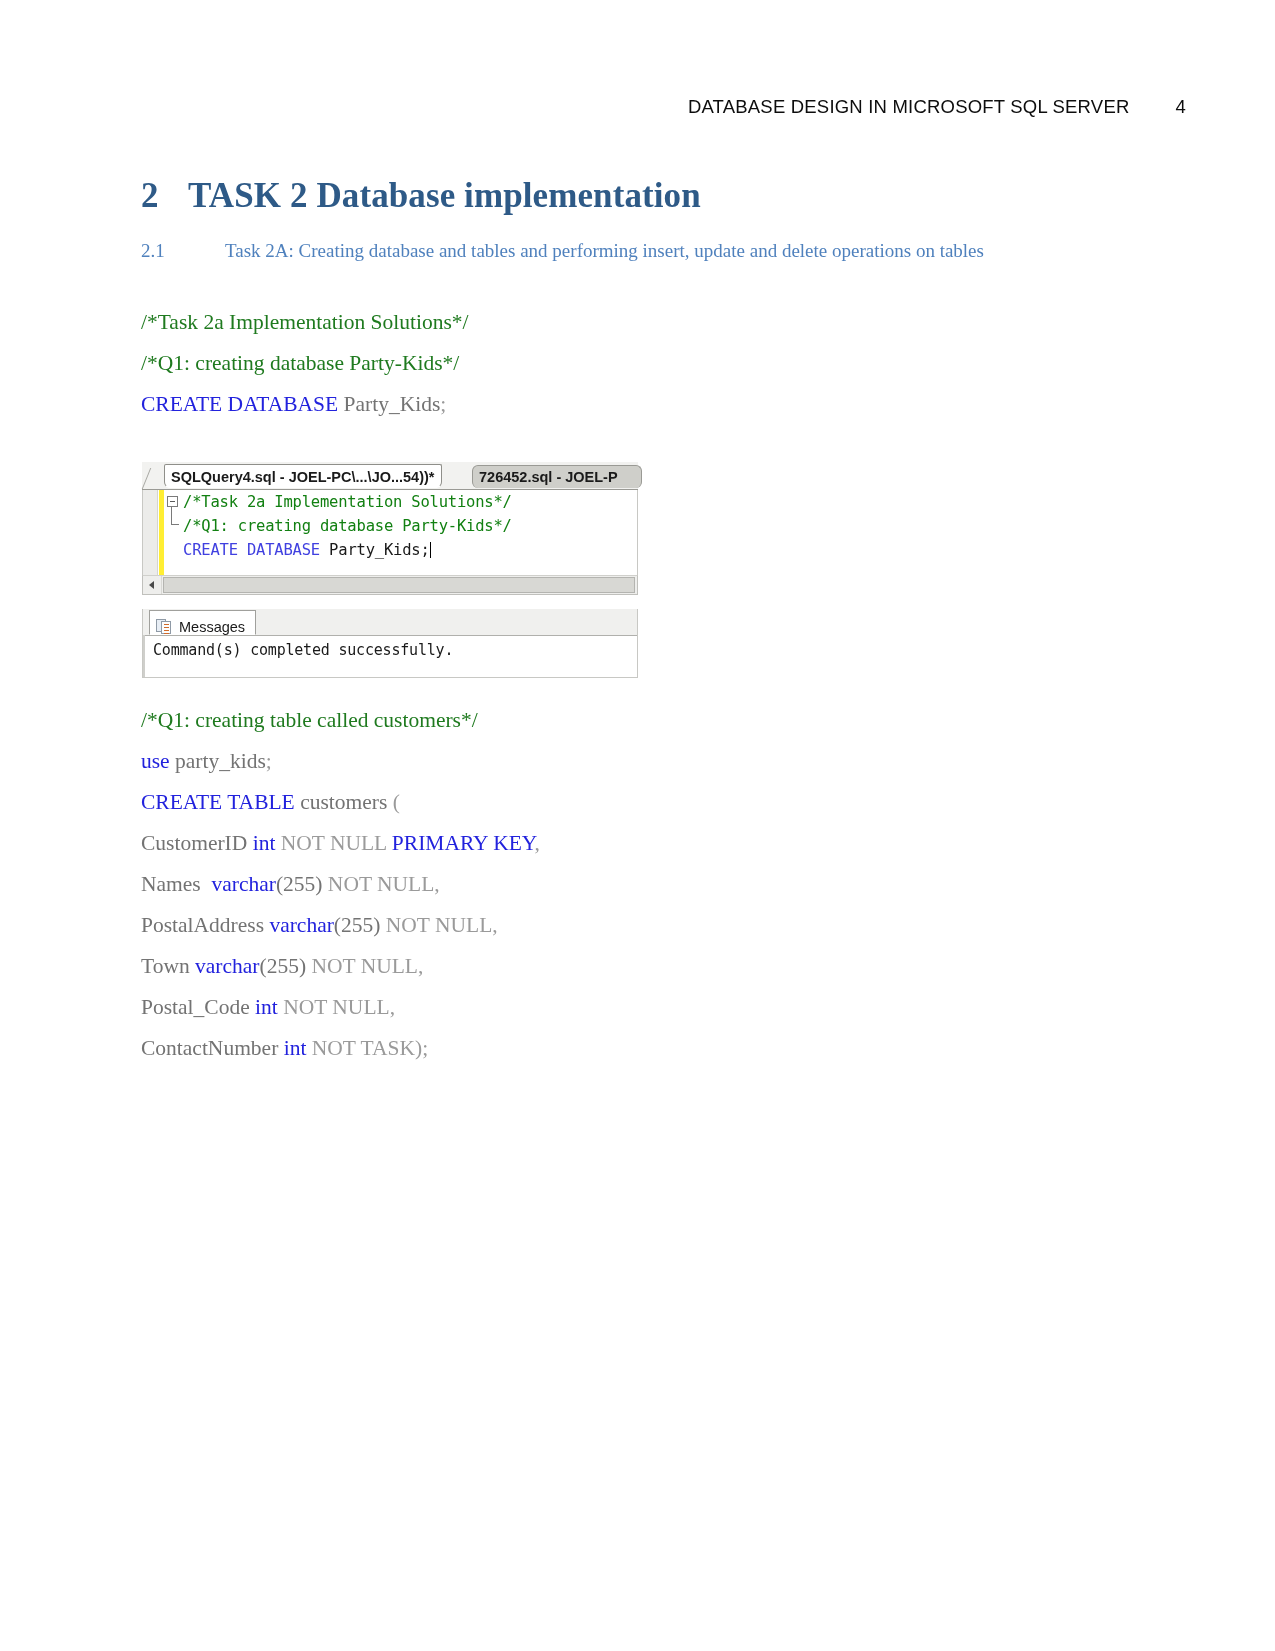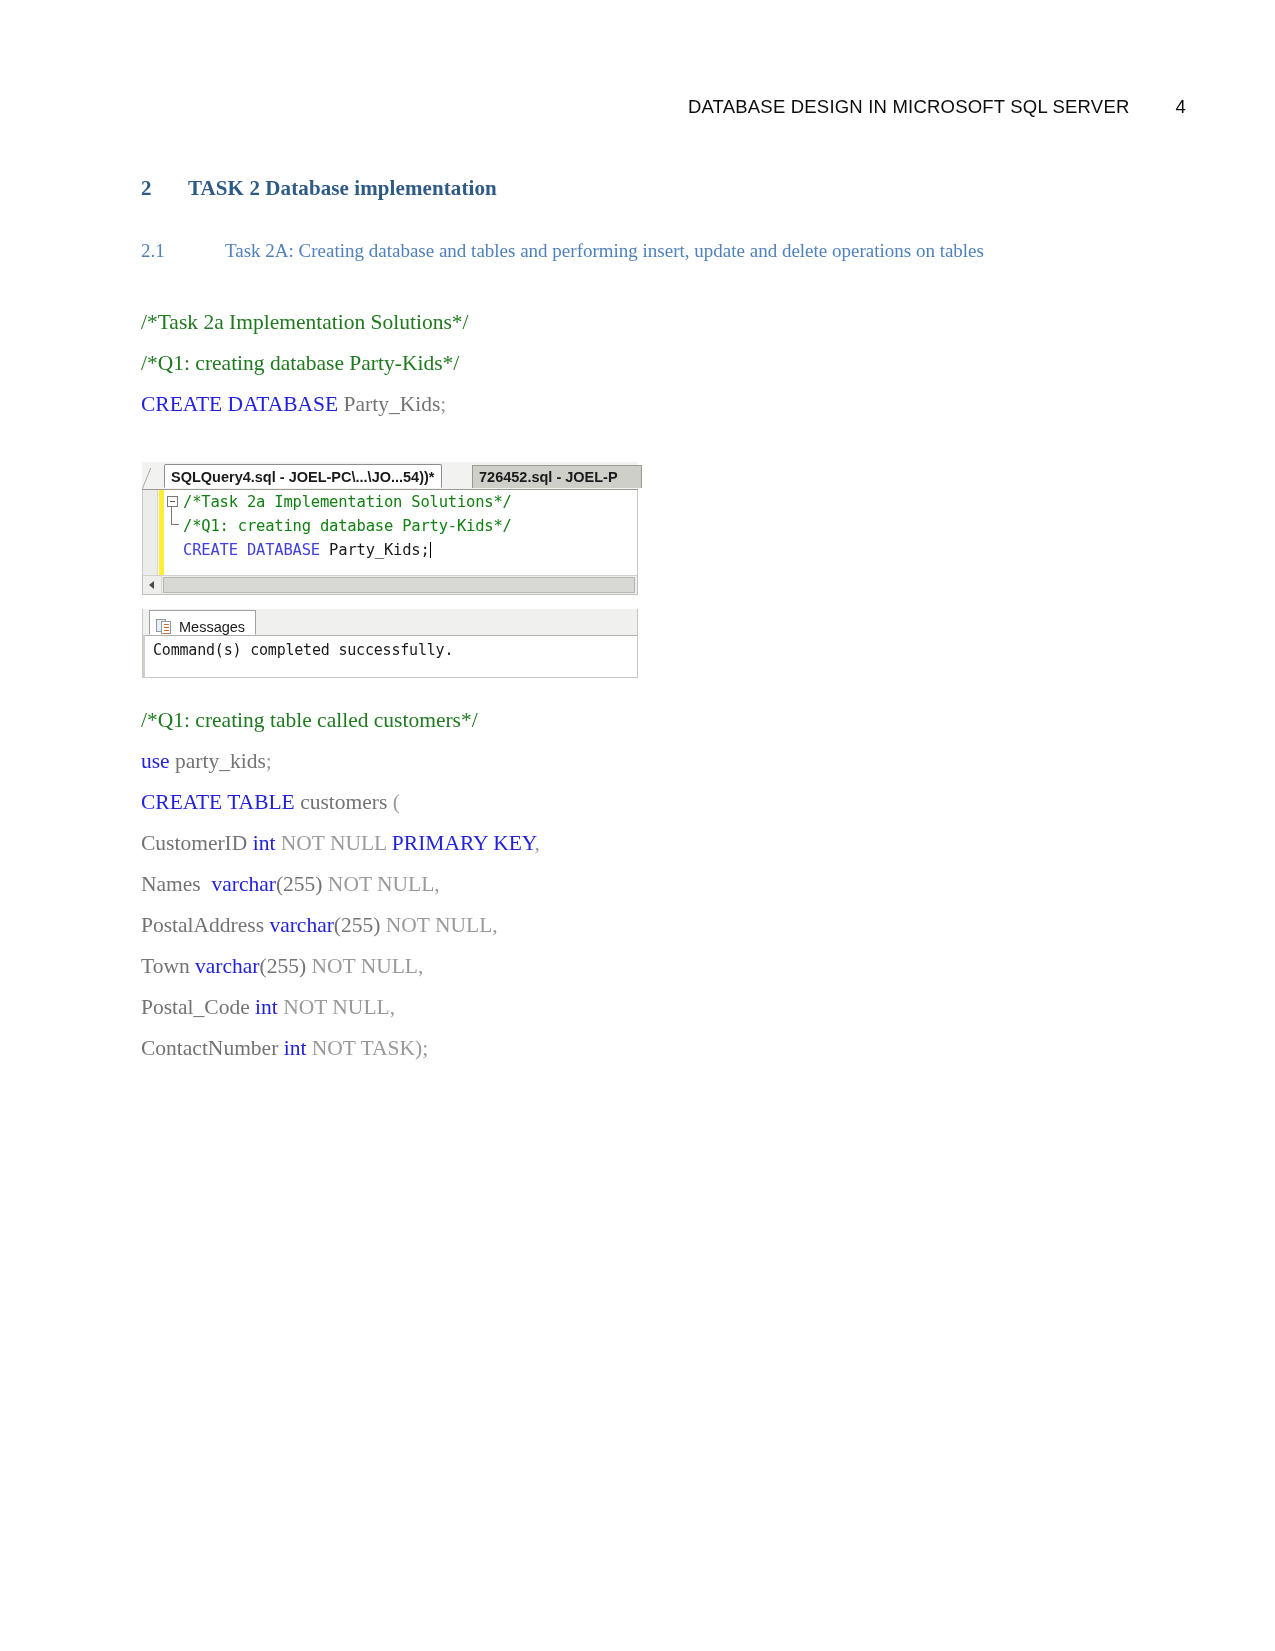--- a/index.html
+++ b/index.html
@@ -35,21 +35,21 @@
   .doc-header .hdr-page {
     display: inline-block;
     margin-left: 46px;
   }
 
   
   .h1 {
     position: absolute;
     top: 176px;
     left: 141px;
-    font-size: 21px;
+    font-size: 35px;
     font-weight: bold;
     color: #2e5a87;
     letter-spacing: 0.1px;
     white-space: nowrap;
   }
   .h1 .num { display: inline-block; width: 47px; }
 
   .h2 {
     position: absolute;
     top: 234px;
@@ -110,20 +110,21 @@
     height: 24px;
     line-height: 24px;
     box-sizing: border-box;
     font-family: "Liberation Sans", "DejaVu Sans", sans-serif;
     font-size: 14.5px;
     font-weight: bold;
     color: #1a1a1a;
     padding: 0 6px;
     overflow: hidden;
     white-space: nowrap;
+    border-radius: 6px;
   }
   .ssms-tab.active {
     left: 22px;
     background: #ffffff;
     border: 1px solid #8f8f8a;
     border-bottom: 1px solid #ffffff;
     border-top-left-radius: 2px;
     border-top-right-radius: 2px;
     z-index: 3;
     transform: skewX(0deg);

